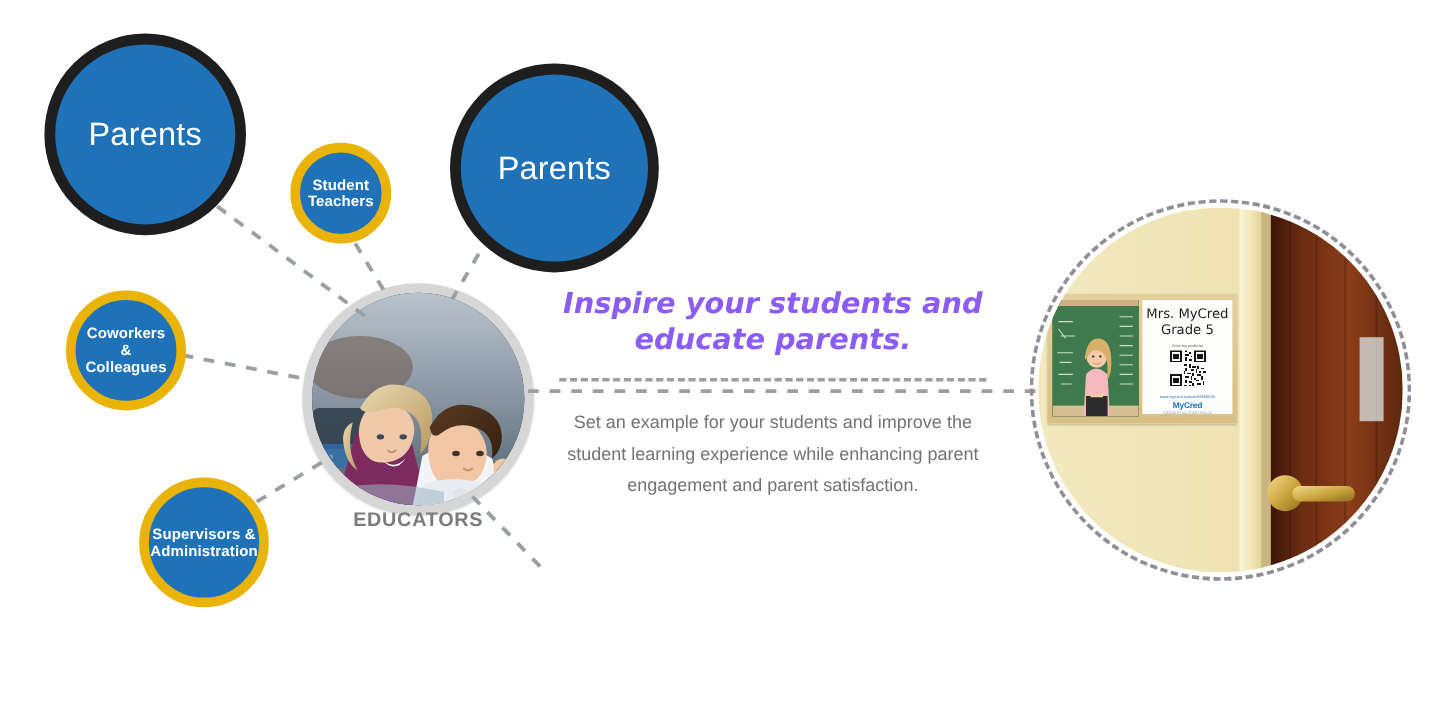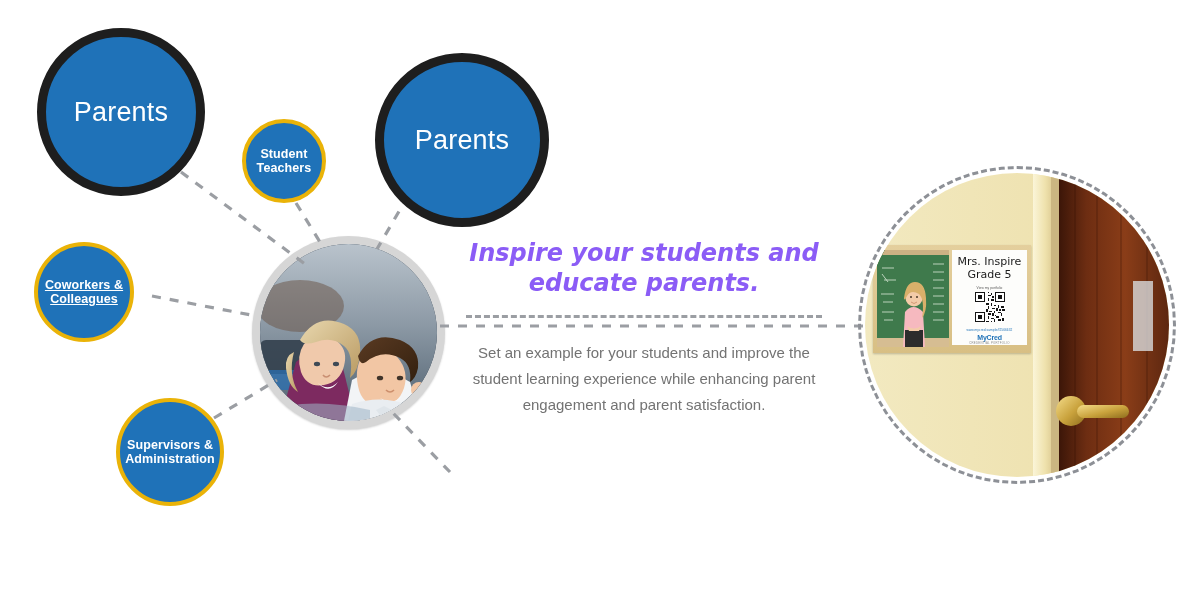--- a/index.html
+++ b/index.html
@@ -41,21 +41,21 @@
     background: #1f72b8;
     line-height: 1.12;
   }
   .bubble.primary {
     border: 9px solid #1e1e1e;
     font-size: 27px;
     font-weight: 400;
     letter-spacing: .2px;
   }
   .bubble.secondary {
-    border: 4px solid #eab308;
+    border: 8px solid #eab308;
     font-size: 12.5px;
     font-weight: 700;
     letter-spacing: .1px;
   }
   .bubble .label { display: block; padding: 0 6px; }
 
   
   #educators-node {
     position: absolute;
     left: 252px;
@@ -268,36 +268,37 @@
         <ellipse cx="140" cy="134" rx="3.2" ry="2.3" fill="#41342a"></ellipse>
         <path d="M126 146 q4 4 8 0" stroke="#cd8f6c" stroke-width="1.6" fill="none"></path>
         <path d="M120 154 q12 8 22 -2 q-10 12 -22 2 Z" fill="#fbfbfb"></path>
         <circle cx="159" cy="146" r="8" fill="#f2c6a4"></circle>
         <path d="M92 160 q30 -10 60 2 l4 15 H88 Z" fill="#e9edf1"></path>
         <path d="M124 162 l8 4 l-8 10 l-8 -10 Z" fill="#dfe5ea"></path>
         <path d="M0 168 q50 -16 110 -2 l0 11 H0 Z" fill="#9fb4c6" opacity=".55"></path>
       </svg>
     </div>
   </div>
+  <div id="educators-caption">EDUCATORS</div>
 
   <div class="layer" id="nodes">
 
     <div class="bubble primary" id="bubble-parents" style="left:37px; top:28px; width:168px; height:168px;">
       <span class="label">Parents</span>
     </div>
 
     <div class="bubble primary" id="bubble-students" style="left:375px; top:53px; width:174px; height:174px;">
       <span class="label">Parents</span>
     </div>
 
     <div class="bubble secondary" id="bubble-student-teachers" style="left:242px; top:119px; width:84px; height:84px;">
       <span class="label">Student<br>Teachers</span>
     </div>
 
-    <div class="bubble secondary" id="bubble-coworkers" style="left:34px; top:242px; width:100px; height:100px;text-decoration:underline;">
+    <div class="bubble secondary" id="bubble-coworkers" style="left:55px; top:242px; width:100px; height:100px;">
       <span class="label">Coworkers &amp;<br>Colleagues</span>
     </div>
 
     <div class="bubble secondary" id="bubble-supervisors" style="left:116px; top:398px; width:108px; height:108px;">
       <span class="label">Supervisors &amp;<br>Administration</span>
     </div>
 
   </div>
 
   <div id="message">
@@ -369,21 +370,21 @@
             <path d="M27 48 q2 -16 11 -16 q10 0 11 16 q1 14 -4 20 q3 -18 -3 -24 q-8 -5 -12 2 q-3 6 -3 2 Z" fill="#d9b06a"></path>
             <circle cx="34" cy="47" r="1" fill="#4a3a2a"></circle>
             <circle cx="40" cy="47" r="1" fill="#4a3a2a"></circle>
             <path d="M34 52 q3 3 6 0" stroke="#c98a6a" stroke-width=".8" fill="none"></path>
             <path d="M30 76 q7 5 14 0 l-2 5 h-10 Z" fill="#f3cba8"></path>
           </svg>
         </div>
 
         <div id="poster-card">
           <div id="poster-name">
-            <div>Mrs. Inspire</div>
+            <div>Mrs. MyCred</div>
             <div>Grade 5</div>
           </div>
           <div id="poster-tagline">View my portfolio</div>
           <svg id="poster-qr" viewBox="0 0 21 21" shape-rendering="crispEdges">
             <rect width="21" height="21" fill="#ffffff"></rect>
             <g fill="#141414">
               <path d="M0 0h7v7H0zm1 1v5h5V1z"></path>
                 <rect x="2" y="2" width="3" height="3"></rect>
               <path d="M14 0h7v7h-7zm1 1v5h5V1z"></path>
                 <rect x="16" y="2" width="3" height="3"></rect>

